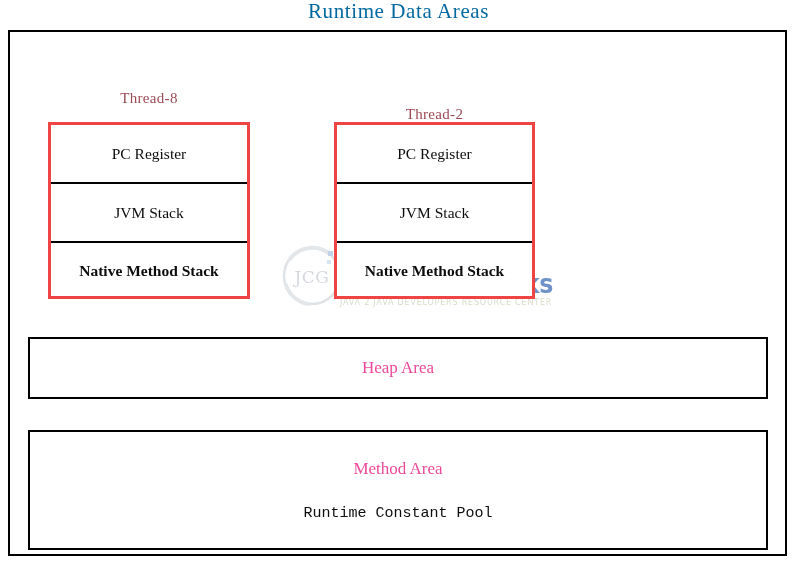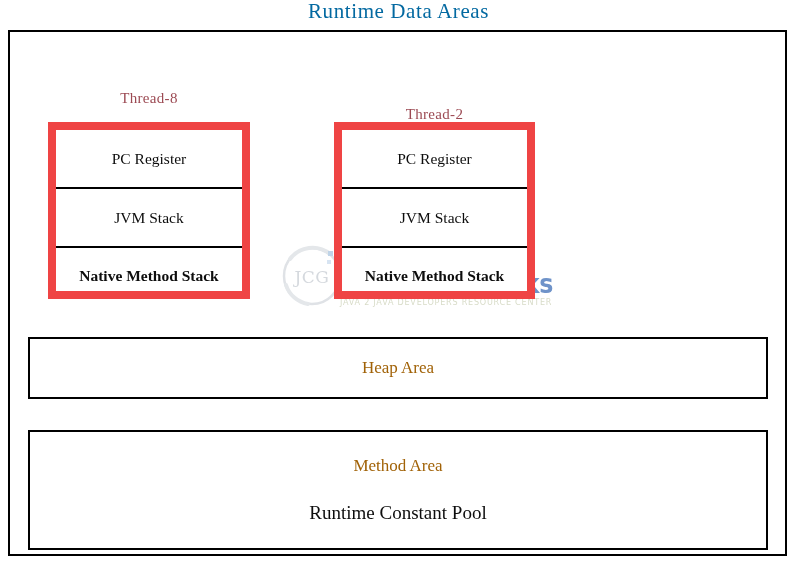--- a/index.html
+++ b/index.html
@@ -57,21 +57,21 @@
     white-space: nowrap;
     text-align: center;
     font-family: "Liberation Serif", "DejaVu Serif", serif;
   }
   #thread-label-1 { left: 48px;  top: 90px; width: 202px; }
   #thread-label-2 { left: 334px; top: 74px; width: 201px; margin-top: 32px; }
 
   
   .thread-stack {
     position: absolute;
-    border: 8px solid #ef4444;
+    border: 3px solid #ef4444;
     box-sizing: border-box;
     background: #ffffff;
     z-index: 5;
   }
   #thread-stack-1 { left: 48px;  top: 122px; width: 202px; height: 177px; }
   #thread-stack-2 { left: 334px; top: 122px; width: 201px; height: 177px; }
 
   .stack-cell {
     height: 59px;
     box-sizing: border-box;
@@ -114,30 +114,30 @@
     height: 120px;
     display: flex;
     flex-direction: column;
     align-items: center;
     justify-content: center;
     margin-top: 13px;
   }
 
   .region-title {
     font-size: 17px;
-    color: #a16207;
+    color: #ec4899;
     white-space: nowrap;
     font-family: "Liberation Serif", "DejaVu Serif", serif;
   }
   .region-sub {
-    font-size: 19px;
+    font-size: 15px;
     color: #0d0d0d;
     margin-top: 26px;
     white-space: nowrap;
-    font-family: Liberation Serif, serif;
+    font-family: Liberation Mono, monospace;
   }
 
   
   #watermark {
     position: absolute;
     left: 278px;
     top: 243px;
     width: 258px;
     height: 76px;
     z-index: 1;

